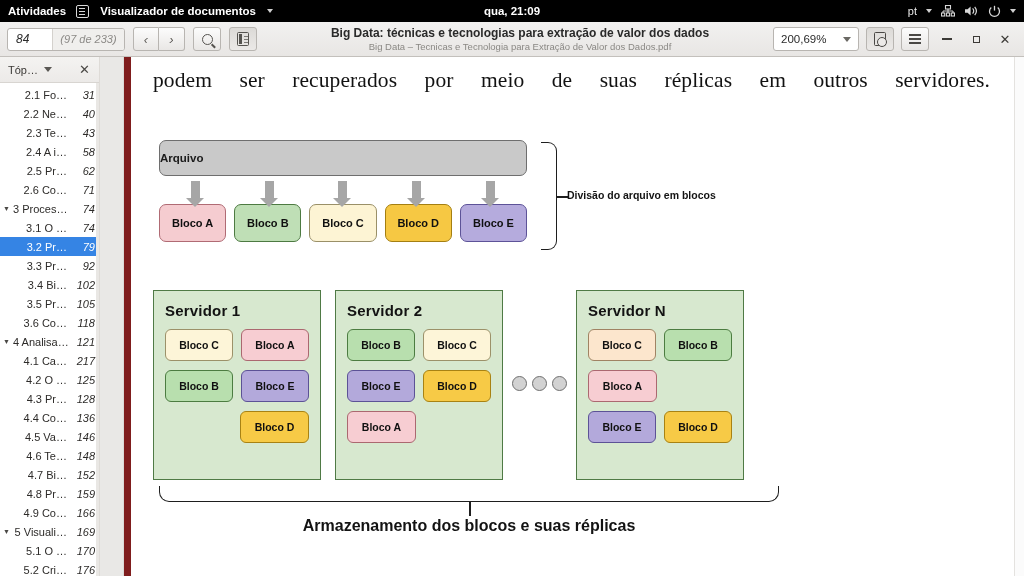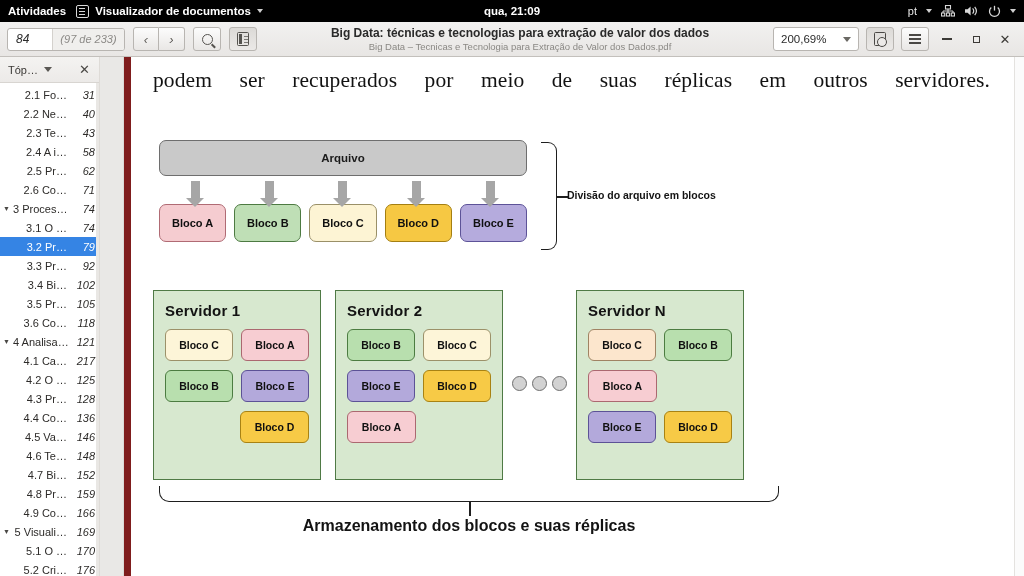--- a/index.html
+++ b/index.html
@@ -11,21 +11,21 @@
   }
 
   
   #topbar {
     height: 22px; width: 1024px;
     background: #000000; color: #e6e6e6;
     display: flex; align-items: center;
     font-size: 11.5px; position: relative;
   }
   #topbar .activities { padding: 0 10px 0 8px; font-weight: 700; color: #ffffff; font-size: 11.5px; }
-  #topbar .appmenu { display: flex; align-items: center; gap: 6px; }
+  #topbar .appmenu { display: flex; align-items: center; gap: 11px; }
   #topbar .appmenu .appname { font-weight: 700; color: #ffffff; font-size: 11.5px; }
   #topbar .clock {
     position: absolute; left: 0; right: 0; text-align: center;
     font-weight: 700; color: #ffffff; font-size: 11.5px; pointer-events: none;
   }
   #topbar .tray {
     margin-left: auto; display: flex; align-items: center;
     gap: 9px; padding-right: 8px; z-index: 2;
   }
   #topbar .tray .lang { font-size: 11px; color: #e8e8e8; }
@@ -157,21 +157,21 @@
   .para .j { display: block; text-align: justify; }
   .para .j::after { content:""; display:inline-block; width:100%; }
 
   
   #figure { position: relative; margin-top: 14px; padding: 0 16px 0 22px; }
 
   .arquivo-row { position: relative; }
   .arquivo-box {
     width: 368px; height: 36px; margin-left: 6px;
     background: #c9c9c9; border: 1.6px solid #6e6e6e; border-radius: 7px;
-    display: flex; align-items: center; justify-content: center;
+    display: flex; align-items: center; justify-content: flex-start;
     font-size: 11.5px; font-weight: 700; color: #1a1a1a;
   }
   .arrow-row { width: 368px; margin-left: 6px; height: 28px; display: flex; }
   .arrow-cell { flex: 1; display: flex; justify-content: center; align-items: center; }
   .dnarrow { width: 9px; height: 18px; background: #a6a6a6; position: relative; }
   .dnarrow::after {
     content:""; position:absolute; left:-5px; bottom:-8px;
     border-left: 9.5px solid transparent; border-right: 9.5px solid transparent;
     border-top: 9px solid #a6a6a6;
   }

